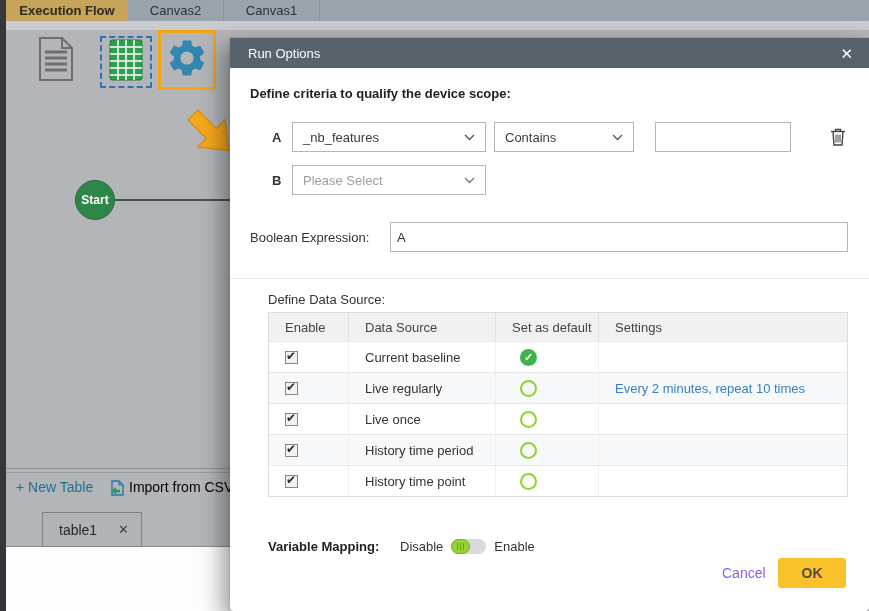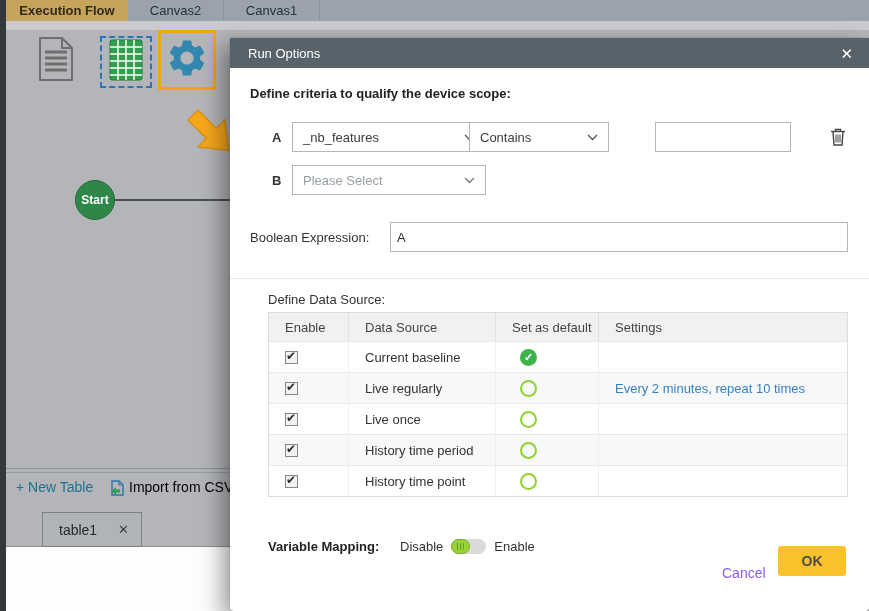--- a/index.html
+++ b/index.html
@@ -42,21 +42,21 @@
   .dlg-header { height:30px; background:#57626a; display:flex; align-items:center; padding:0 16px 0 18px; }
   .dlg-title { color:#fff; font-size:13px; }
   .dlg-close { margin-left:auto; color:#fff; font-size:15px; cursor:pointer; line-height:1; }
 
   .criteria-heading { position:absolute; left:20px; top:48px; font-size:13px; font-weight:bold; color:#222; }
   .crit-row { position:absolute; height:30px; display:flex; align-items:center; }
   .rowA { left:0; top:84px; width:639px; } .rowB { left:0; top:127px; width:639px; }
   .crit-label { position:absolute; left:42px; font-size:13px; font-weight:bold; color:#333; }
   .selbox { position:absolute; height:30px; border:1px solid #b5b5b5; background:#fff; display:flex; align-items:center; padding:0 10px; font-size:13px; color:#3c3c3c; cursor:pointer; }
   .selbox .chev { margin-left:auto; display:flex; }
-  .sel1 { left:62px; width:194px; } .sel2 { left:239px; width:140px; }
+  .sel1 { left:62px; width:194px; } .sel2 { left:264px; width:140px; }
   .selbox.placeholder { color:#9aa0a6; }
   .crit-input { position:absolute; left:425px; top:0; width:136px; height:30px; border:1px solid #b5b5b5; font-size:13px; padding:0 8px; font-family:"Liberation Sans",sans-serif; }
   .trash-btn { position:absolute; left:600px; top:6px; cursor:pointer; }
 
   .bool-row { position:absolute; left:0; top:184px; width:639px; height:30px; }
   .bool-label { position:absolute; left:20px; top:0; height:30px; display:flex; align-items:center; font-size:13px; color:#333; }
   .bool-input { position:absolute; left:160px; top:0; width:458px; height:30px; border:1px solid #b5b5b5; font-size:13px; padding:0 6px; font-family:"Liberation Sans",sans-serif; color:#333; }
 
   .section-sep { position:absolute; left:0; top:240px; width:639px; height:1px; background:#eaeaea; }
   .ds-heading { position:absolute; left:38px; top:254px; font-size:13px; color:#333; }
@@ -78,21 +78,21 @@
   .settings-link { color:#3a7fc1; cursor:pointer; }
 
   .vm-row { position:absolute; left:38px; top:477px; height:17px; display:flex; align-items:flex-start;margin-top:24px; }
   .vm-label { font-size:13px; font-weight:bold; color:#222; width:132px; }
   .vm-off, .vm-on { font-size:13px; color:#333; }
   .toggle { width:35px; height:15px; background:#dadada; border-radius:8px; position:relative; margin:0 8px; cursor:pointer; }
   .toggle .knob { position:absolute; left:0; top:0; width:19px; height:15px; border-radius:8px; background:#96d336; border:1px solid #76ad1f; display:flex; align-items:center; justify-content:center; gap:2px; }
   .toggle .knob i { display:block; width:1px; height:7px; background:#6aa31f; }
 
   .cancel-link { position:absolute; left:492px; top:527px; font-size:14px; color:#8b5cf6; cursor:pointer; }
-  .ok-btn { position:absolute; left:548px; top:508px; width:68px; height:30px; background:#f9c22b; border:none; border-radius:3px; font-size:14px; color:#4d4d4d; font-weight:bold; cursor:pointer; font-family:"Liberation Sans",sans-serif; }
+  .ok-btn { position:absolute; left:548px; top:520px; width:68px; height:30px; background:#f9c22b; border:none; border-radius:3px; font-size:14px; color:#4d4d4d; font-weight:bold; cursor:pointer; font-family:"Liberation Sans",sans-serif; }
 </style>
 </head>
 <body>
 
 <div class="stage">
 
   <div class="left-rail"></div>
 
   <div class="tabbar">
     <div class="tab active">Execution Flow</div>

